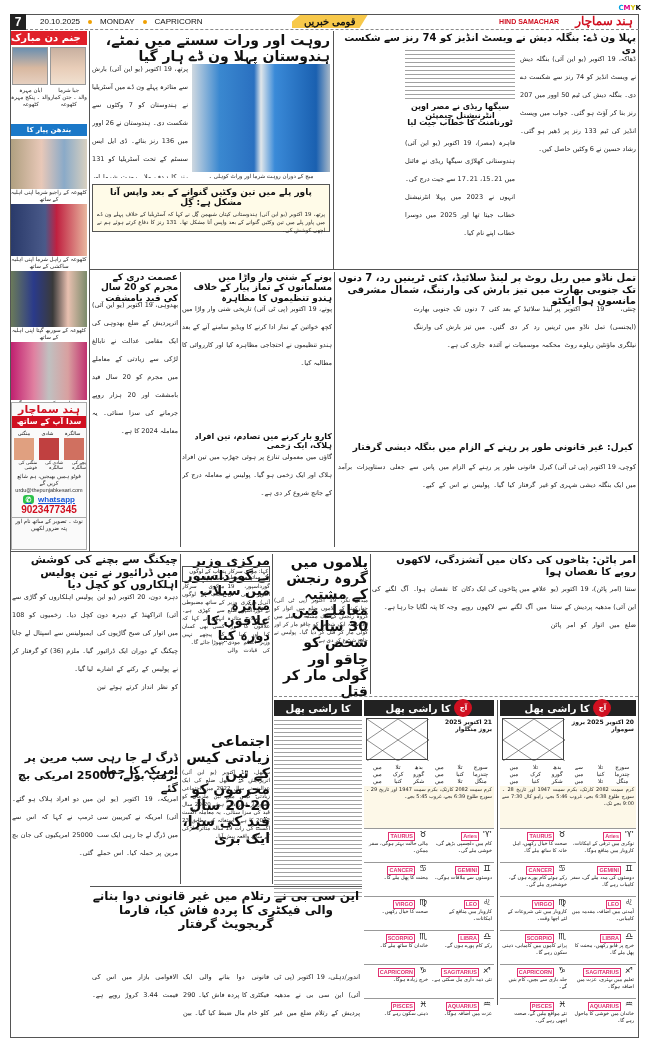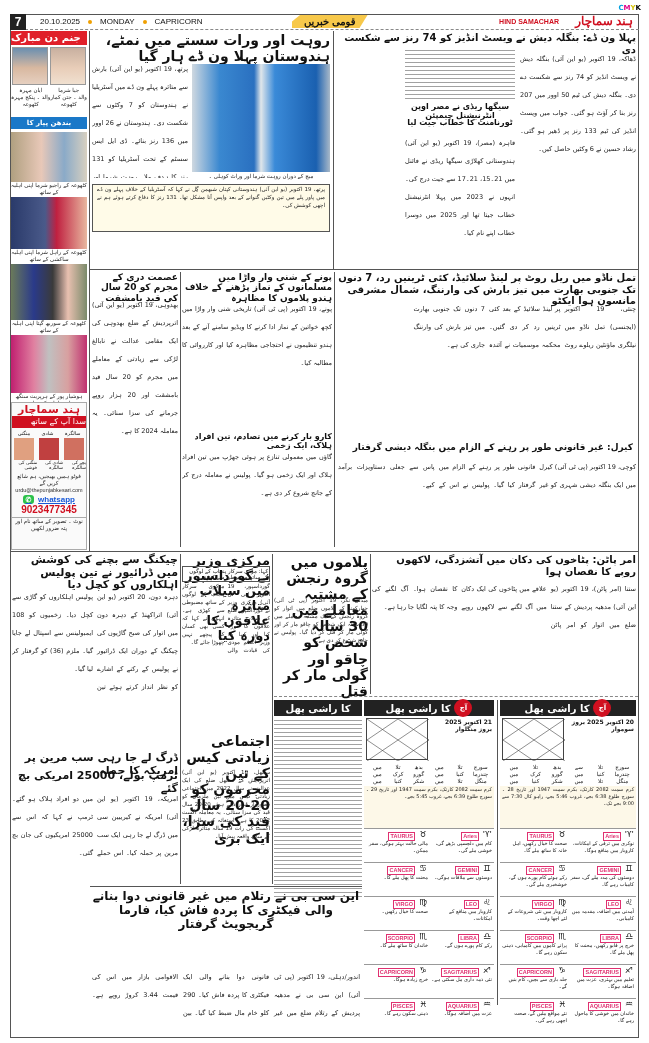--- a/index.html
+++ b/index.html
@@ -22,21 +22,21 @@
 .box{border:1px solid #555}
 .photo{overflow:hidden}
 .textlines{background:repeating-linear-gradient(to bottom,#555 0 1px,transparent 1px 4px);opacity:.55}
 .sidebar-sec{left:11px;top:31px;width:76px}
 .bday-title{background:#e0202a;color:#fff;font-weight:bold;font-size:10px;text-align:left;height:14px;line-height:14px}
 .kid{width:36px;height:38px;border:1px solid #999;display:inline-block}
 .caption{font-size:5.5px;text-align:center;color:#222;line-height:7px;direction:rtl}
 .bluebar{background:#1a78c8;color:#fff;font-size:7px;text-align:center;height:12px;line-height:12px;font-weight:bold}
 .ad{left:11px;top:402px;width:76px;height:148px;border:1px solid #aaa;background:#fafafa}
 .ad .brand2{color:#d01020;font-size:11px;font-weight:bold;text-align:center}
-.ad .slogan{background:#d01020;color:#fff;font-size:8px;text-align:right;font-weight:normal;height:12px;line-height:12px}
+.ad .slogan{background:#d01020;color:#fff;font-size:8px;text-align:center;font-weight:bold;height:12px;line-height:12px}
 .wa{display:flex;align-items:center;justify-content:center;font-family:"Liberation Sans",sans-serif;font-weight:bold;font-size:8px;color:#1a5ad8;text-decoration:underline;margin-top:2px}
 .wa .ic{background:#2bc24a;color:#fff;border-radius:3px;font-size:7px;width:11px;height:9px;margin-right:4px;text-align:center;line-height:9px}
 .phone{color:#d01020;font-family:"Liberation Sans",sans-serif;font-weight:bold;font-size:10px;text-align:center}
 .email{font-family:"Liberation Sans",sans-serif;font-size:5.5px;text-align:center;color:#333}
 .horo-head{background:#222;color:#fff;font-size:10px;font-weight:bold;height:16px;display:flex;align-items:center;justify-content:center;direction:rtl}
 .horo-head .aaj{background:#d01020;border-radius:50%;width:18px;height:18px;display:flex;align-items:center;justify-content:center;font-size:7px;margin-left:4px}
 .kundli{width:62px;height:42px;border:1px solid #444;position:relative;background:#fff}
 .kundli svg{position:absolute;left:0;top:0}
 .sign{border-top:1px solid #999;display:flex;gap:2px;padding:2px;height:34px}
 .sign .half{flex:1;position:relative;font-size:5px;line-height:7px;direction:rtl;overflow:hidden}
@@ -75,21 +75,21 @@
         <div>ایان مہرہ</div>
         <div>والد ۔ پنکج مہرہ</div>
         <div>کٹھوعہ</div>
       </div>
     <div class="caption">
         <div>جیا شرما</div>
         <div>والد ۔ جتن کمار</div>
         <div>کٹھوعہ</div>
       </div>
   </div>
-  <div class="bluebar" style="margin-top:9px">بندھن پیار کا</div>
+  <div class="bluebar" style="margin-top:16px">بندھن پیار کا</div>
   <div class="photo" style="height:50px;margin-top:3px;background:linear-gradient(90deg,#b0a080,#e8c8b8 40%,#8aaac8 70%,#d8d0c0)"></div>
   <div class="caption">کٹھوعہ کے راجیو شرما اپنی اہلیہ کے ساتھ</div>
   <div class="photo" style="height:52px;margin-top:1px;background:linear-gradient(90deg,#2a3a6a,#4a5a8a 45%,#c02040 60%,#e8b8a0)"></div>
   <div class="caption">کٹھوعہ کے راہل شرما اپنی اہلیہ ساکشی کے ساتھ</div>
   <div class="photo" style="height:56px;margin-top:1px;background:linear-gradient(90deg,#6a7a5a,#2a3a8a 30%,#3a3a3a 55%,#e8c0b0 75%,#7a8a6a)"></div>
   <div class="caption">کٹھوعہ کے سوربھ گپتا اپنی اہلیہ کے ساتھ</div>
   <div class="photo" style="height:58px;margin-top:1px;background:linear-gradient(90deg,#c02070,#e080a0 30%,#c0c0c0 50%,#d8a0a0 75%,#c03070)"></div>
   <div class="caption">ہوشیار پور کے ہرپریت سنگھ اپنی اہلیہ کے ساتھ</div>
 </div>
 
@@ -122,41 +122,42 @@
 </div>
 
 <div class="abs vline" style="left:89px;top:31px;height:520px"></div>
 
 <div class="abs rtl head" style="left:92px;top:32px;width:238px;font-size:14px">روہت اور ورات سستے میں نمٹے، ہندوستان پہلا ون ڈے ہار گیا</div>
 <div class="abs photo" style="left:192px;top:64px;width:138px;height:108px;background:linear-gradient(90deg,#cfd8e0,#3a88d0 20%,#2a70c0 45%,#e0e6ea 50%,#3a8ad8 60%,#1a60b0 90%,#a8b8c8)"></div>
 <div class="abs caption" style="left:192px;top:173px;width:138px">میچ کے دوران روہت شرما اور وراٹ کوہلی ۔</div>
 <div class="abs col" style="left:92px;top:60px;width:96px;height:118px">پرتھ، 19 اکتوبر (یو این آئی) بارش سے متاثرہ پہلے ون ڈے میں آسٹریلیا نے ہندوستان کو 7 وکٹوں سے شکست دی۔ ہندوستان نے 26 اوور میں 136 رنز بنائے۔ ڈی ایل ایس سسٹم کے تحت آسٹریلیا کو 131 رنز کا ہدف ملا۔ روہت شرما اور وراٹ کوہلی سستے میں آؤٹ ہو گئے ۔</div>
 
 <div class="abs box" style="left:92px;top:184px;width:238px;height:48px;background:#fffbe8">
+  <div class="rtl head" style="font-size:9px;padding:2px 4px;text-align:center">پاور پلے میں تین وکٹیں گنوانے کے بعد واپس آنا مشکل ہے: گِل</div>
   <div class="col" style="padding:0 4px;height:32px;line-height:8px;font-size:5.5px">پرتھ، 19 اکتوبر (یو این آئی) ہندوستانی کپتان شبھمن گِل نے کہا کہ آسٹریلیا کے خلاف پہلے ون ڈے میں پاور پلے میں تین وکٹیں گنوانے کے بعد واپس آنا مشکل تھا۔ 131 رنز کا دفاع کرتے ہوئے ہم نے اچھی کوشش کی۔</div>
 </div>
 
 <div class="abs vline" style="left:333px;top:31px;height:238px"></div>
 
 <div class="abs rtl head" style="left:338px;top:32px;width:298px;font-size:10px">پہلا ون ڈے: بنگلہ دیش نے ویسٹ انڈیز کو 74 رنز سے شکست دی</div>
 <div class="abs col" style="left:520px;top:50px;width:116px;height:216px">ڈھاکہ، 19 اکتوبر (یو این آئی) بنگلہ دیش نے ویسٹ انڈیز کو 74 رنز سے شکست دے دی۔ بنگلہ دیش کی ٹیم 50 اوور میں 207 رنز بنا کر آؤٹ ہو گئی۔ جواب میں ویسٹ انڈیز کی ٹیم 133 رنز پر ڈھیر ہو گئی۔ رشاد حسین نے 6 وکٹیں حاصل کیں۔</div>
 <div class="abs col" style="left:405px;top:50px;width:110px;height:50px">
     <div class="textlines" style="height:50px"></div>
   </div>
 <div class="abs rtl head" style="left:405px;top:102px;width:110px;font-size:8px;text-align:center">سیگھا ریڈی نے مصر اوپن انٹرنیشنل چیمپئن</div>
 <div class="abs rtl head" style="left:405px;top:118px;width:110px;font-size:8px;text-align:center">ٹورنامنٹ کا خطاب جیت لیا</div>
 <div class="abs col" style="left:405px;top:134px;width:110px;height:132px">قاہرہ (مصر)، 19 اکتوبر (یو این آئی) ہندوستانی کھلاڑی سیگھا ریڈی نے فائنل میں 21۔15، 21۔17 سے جیت درج کی۔ انہوں نے 2023 میں پہلا انٹرنیشنل خطاب جیتا تھا اور 2025 میں دوسرا خطاب اپنے نام کیا۔</div>
 
 <div class="abs hline" style="left:90px;top:269px;width:548px"></div>
 
 <div class="abs rtl head" style="left:92px;top:272px;width:86px;font-size:9px">عصمت دری کے مجرم کو 20 سال کی قید بامشقت</div>
 <div class="abs col" style="left:92px;top:296px;width:86px;height:250px">بھدوہی، 19 اکتوبر (یو این آئی) اترپردیش کے ضلع بھدوہی کی ایک مقامی عدالت نے نابالغ لڑکی سے زیادتی کے معاملے میں مجرم کو 20 سال قید بامشقت اور 20 ہزار روپے جرمانے کی سزا سنائی۔ یہ معاملہ 2024 کا ہے۔</div>
 <div class="abs vline" style="left:180px;top:272px;height:275px"></div>
 
-<div class="abs rtl head" style="left:182px;top:272px;width:150px;font-size:9px">پونے کے شنی وار واڑا میں مسلمانوں کے نماز پڑھنے کے خلاف ہندو پلاموں کا مظاہرہ</div>
+<div class="abs rtl head" style="left:182px;top:272px;width:150px;font-size:9px">پونے کے شنی وار واڑا میں مسلمانوں کے نماز پیار کے خلاف ہندو تنظیموں کا مظاہرہ</div>
 <div class="abs col" style="left:182px;top:300px;width:150px;height:130px">پونے، 19 اکتوبر (پی ٹی آئی) تاریخی شنی وار واڑا میں کچھ خواتین کے نماز ادا کرنے کا ویڈیو سامنے آنے کے بعد ہندو تنظیموں نے احتجاجی مظاہرہ کیا اور کارروائی کا مطالبہ کیا۔</div>
 <div class="abs rtl head" style="left:182px;top:432px;width:150px;font-size:8px">کارو بار کرنے میں تصادم، تین افراد ہلاک، ایک زخمی</div>
 <div class="abs col" style="left:182px;top:448px;width:150px;height:100px">گاؤں میں معمولی تنازع پر ہوئی جھڑپ میں تین افراد ہلاک اور ایک زخمی ہو گیا۔ پولیس نے معاملہ درج کر کے جانچ شروع کر دی ہے۔</div>
 <div class="abs vline" style="left:334px;top:272px;height:275px"></div>
 
 <div class="abs rtl head" style="left:338px;top:272px;width:298px;font-size:10px">تمل ناڈو میں ریل روٹ پر لینڈ سلائیڈ، کئی ٹرینیں رد، 7 دنوں تک جنوبی بھارت میں تیز بارش کی وارننگ، شمال مشرقی مانسون ہوا ایکٹو</div>
 <div class="abs col" style="left:338px;top:300px;width:298px;height:140px;column-count:4;column-gap:4px">چنئی، 19 اکتوبر (ایجنسی) تمل ناڈو میں نیلگری ماؤنٹین ریلوے روٹ پر لینڈ سلائیڈ کے بعد کئی ٹرینیں رد کر دی گئیں۔ محکمہ موسمیات نے آئندہ 7 دنوں تک جنوبی بھارت میں تیز بارش کی وارننگ جاری کی ہے۔</div>
 <div class="abs rtl head" style="left:335px;top:442px;width:298px;font-size:9px">کیرل: غیر قانونی طور پر رہنے کے الزام میں بنگلہ دیشی گرفتار</div>
 <div class="abs col" style="left:338px;top:458px;width:298px;height:90px;column-count:3;column-gap:4px">کوچی، 19 اکتوبر (پی ٹی آئی) کیرل میں ایک بنگلہ دیشی شہری کو غیر قانونی طور پر رہنے کے الزام میں گرفتار کیا گیا۔ پولیس نے اس کے پاس سے جعلی دستاویزات برآمد کیے۔</div>
 

